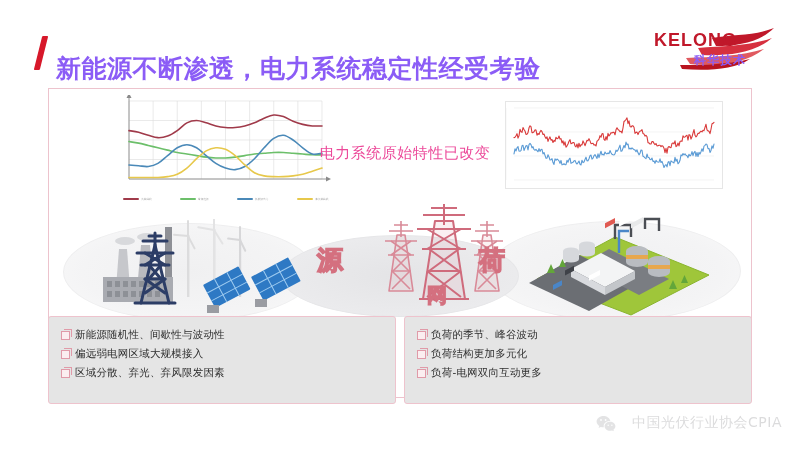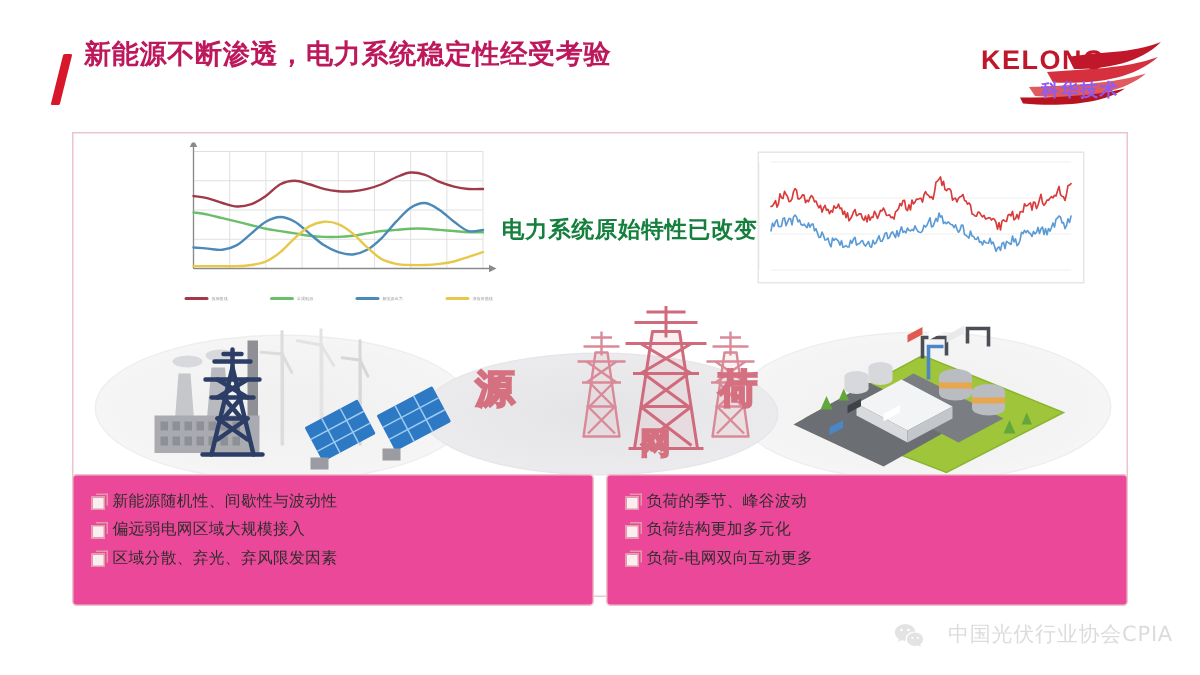--- a/index.html
+++ b/index.html
@@ -12,22 +12,22 @@
   }
   .slide{position:absolute;inset:0;background:#fff;}
 
   
   .header{position:absolute;left:0;top:0;width:800px;height:82px;}
   .title-slash{
     position:absolute;left:38px;top:36px;width:6px;height:34px;
     background:#d7182a;transform:skewX(-14deg);border-radius:1px;
   }
   .title-text{
-    position:absolute;left:56px;top:20px;
-    font-size:18px;font-weight:bold;color:#be185d;
+    position:absolute;left:56px;top:52px;
+    font-size:25px;font-weight:bold;color:#8b5cf6;
     letter-spacing:.5px;white-space:nowrap;line-height:34px;
   }
 
   
   .logo{position:absolute;right:18px;top:22px;width:132px;height:50px;}
   .logo svg{display:block;}
   .logo-word{
     position:absolute;left:4px;top:8px;
     font-family:"Liberation Sans",sans-serif;
     font-size:18px;font-weight:bold;color:#c0182a;letter-spacing:1px;
@@ -47,22 +47,22 @@
   .chart-left{position:absolute;left:70px;top:6px;width:215px;height:98px;}
   .chart-right{position:absolute;left:456px;top:12px;width:218px;height:88px;
     border:1px solid #e6e6e6;background:#fff;box-sizing:border-box;}
   .legend{position:absolute;left:70px;top:104px;width:215px;height:12px;
     display:flex;justify-content:space-between;align-items:center;padding:0 4px;box-sizing:border-box;}
   .legend-item{display:flex;align-items:center;gap:2px;}
   .legend-swatch{width:16px;height:2px;display:block;border-radius:1px;}
   .legend-label{font-size:3px;color:#9a9a9a;white-space:nowrap;transform:scale(.9);transform-origin:left center;}
 
   .center-caption{
-    position:absolute;left:256px;top:55px;width:200px;text-align:right;
-    font-size:15px;font-weight:bold;color:#15803d;letter-spacing:.5px;
+    position:absolute;left:256px;top:55px;width:200px;text-align:center;
+    font-size:15px;font-weight:normal;color:#ec4899;letter-spacing:.5px;
   }
 
   
   .illus{position:absolute;left:0;top:108px;width:702px;height:122px;}
   .ellipse{
     position:absolute;border-radius:50%;
     background:radial-gradient(ellipse at center,#f0f0f1 0%,#f4f4f5 60%,#fafafa 100%);
     border:1px solid #eeeeef;
   }
   .el-left{left:14px;top:26px;width:250px;height:96px;}
@@ -76,21 +76,21 @@
     -webkit-text-stroke:1.4px #d4707f;
     text-shadow:0 0 1px rgba(200,90,105,.35);
   }
   .mark-yuan{left:268px;top:50px;}
   .mark-wang{left:378px;top:88px;font-size:20px;}
   .mark-he{left:430px;top:50px;}
 
   
   .cards{position:absolute;left:48px;top:316px;width:704px;height:88px;display:flex;gap:8px;}
   .card{
-    flex:1;border:1px solid #eec3cd;border-radius:3px;background:#ec4899;
+    flex:1;border:1px solid #eec3cd;border-radius:3px;background:#e5e5e5;
     padding:10px 8px 8px 12px;box-sizing:border-box;
   }
   .bullet-row{display:flex;align-items:flex-start;gap:5px;margin-bottom:5px;}
   .cube{
     width:7px;height:7px;flex:0 0 7px;margin-top:4px;position:relative;
     border:1px solid #e09aa8;background:#fbeef0;
   }
   .cube:after{
     content:"";position:absolute;left:2px;top:-3px;width:7px;height:7px;
     border:1px solid #e09aa8;border-left:none;border-bottom:none;

